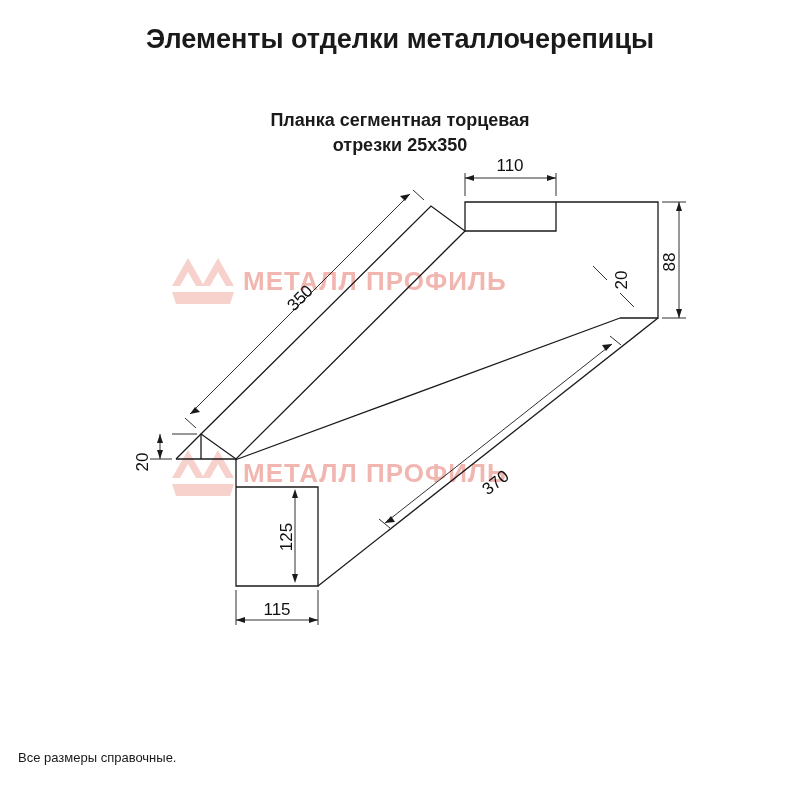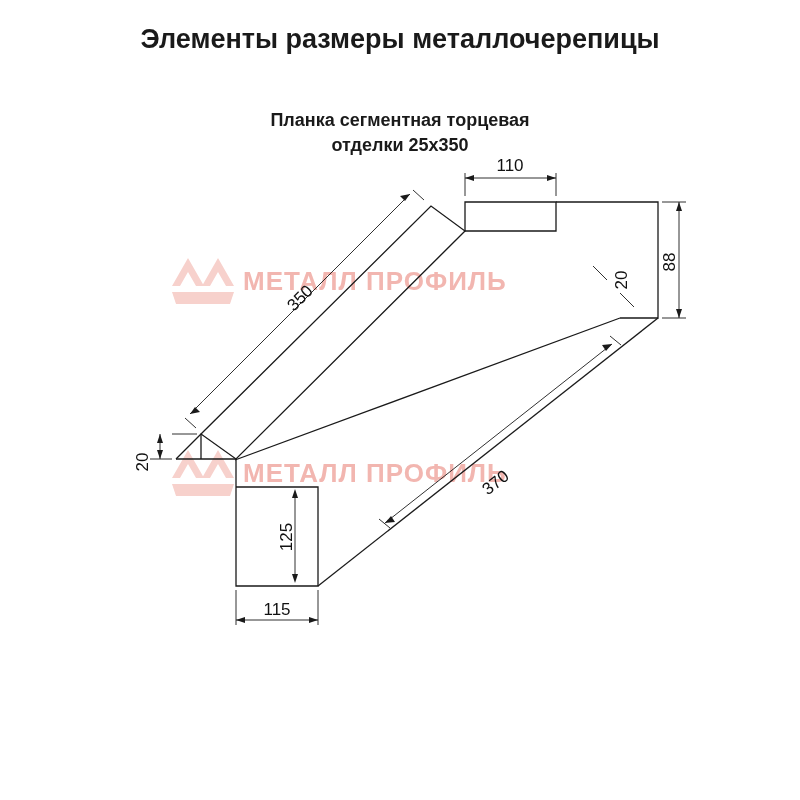--- a/index.html
+++ b/index.html
@@ -67,25 +67,25 @@
     font-weight: bold;
     fill: #f0a9a2;
     letter-spacing: 1px;
   }
 </style>
 </head>
 <body>
 
 <div id="page">
 
-  <div class="title">Элементы размеры металлочерепицы</div>
+  <div class="title">Элементы отделки металлочерепицы</div>
 
   <div class="subtitle">
     <div>Планка сегментная торцевая</div>
-    <div>отделки 25х350</div>
+    <div>отрезки 25х350</div>
   </div>
 
   <svg width="800" height="800" viewBox="0 0 800 800">
 
     <g opacity="0.85">
       <g transform="translate(172,258)">
         <path d="M0 28 L16 0 L32 28 L24 28 L16 14 L8 28 Z" fill="#f6c9c3"></path>
         <path d="M30 28 L46 0 L62 28 L54 28 L46 14 L38 28 Z" fill="#f6c9c3"></path>
         <path d="M0 34 L62 34 L58 46 L4 46 Z" fill="#f6c9c3"></path>
       </g>
@@ -182,15 +182,16 @@
       <line x1="390" y1="528" x2="379" y2="519"></line>
       <line x1="612" y1="344" x2="385" y2="523"></line>
       <path d="M612 344 L602 345 L606 351 Z" fill="#1a1a1a" stroke="none"></path>
       <path d="M385 523 L395 522 L391 516 Z" fill="#1a1a1a" stroke="none"></path>
     </g>
     <text class="dim-text" x="499" y="487" text-anchor="middle" transform="rotate(-38 499 487)">370</text>
 
   </svg>
 
   <div class="footnotes">
+    <div>Все размеры справочные.</div>
   </div>
 
 </div>
 
 </body></html>

